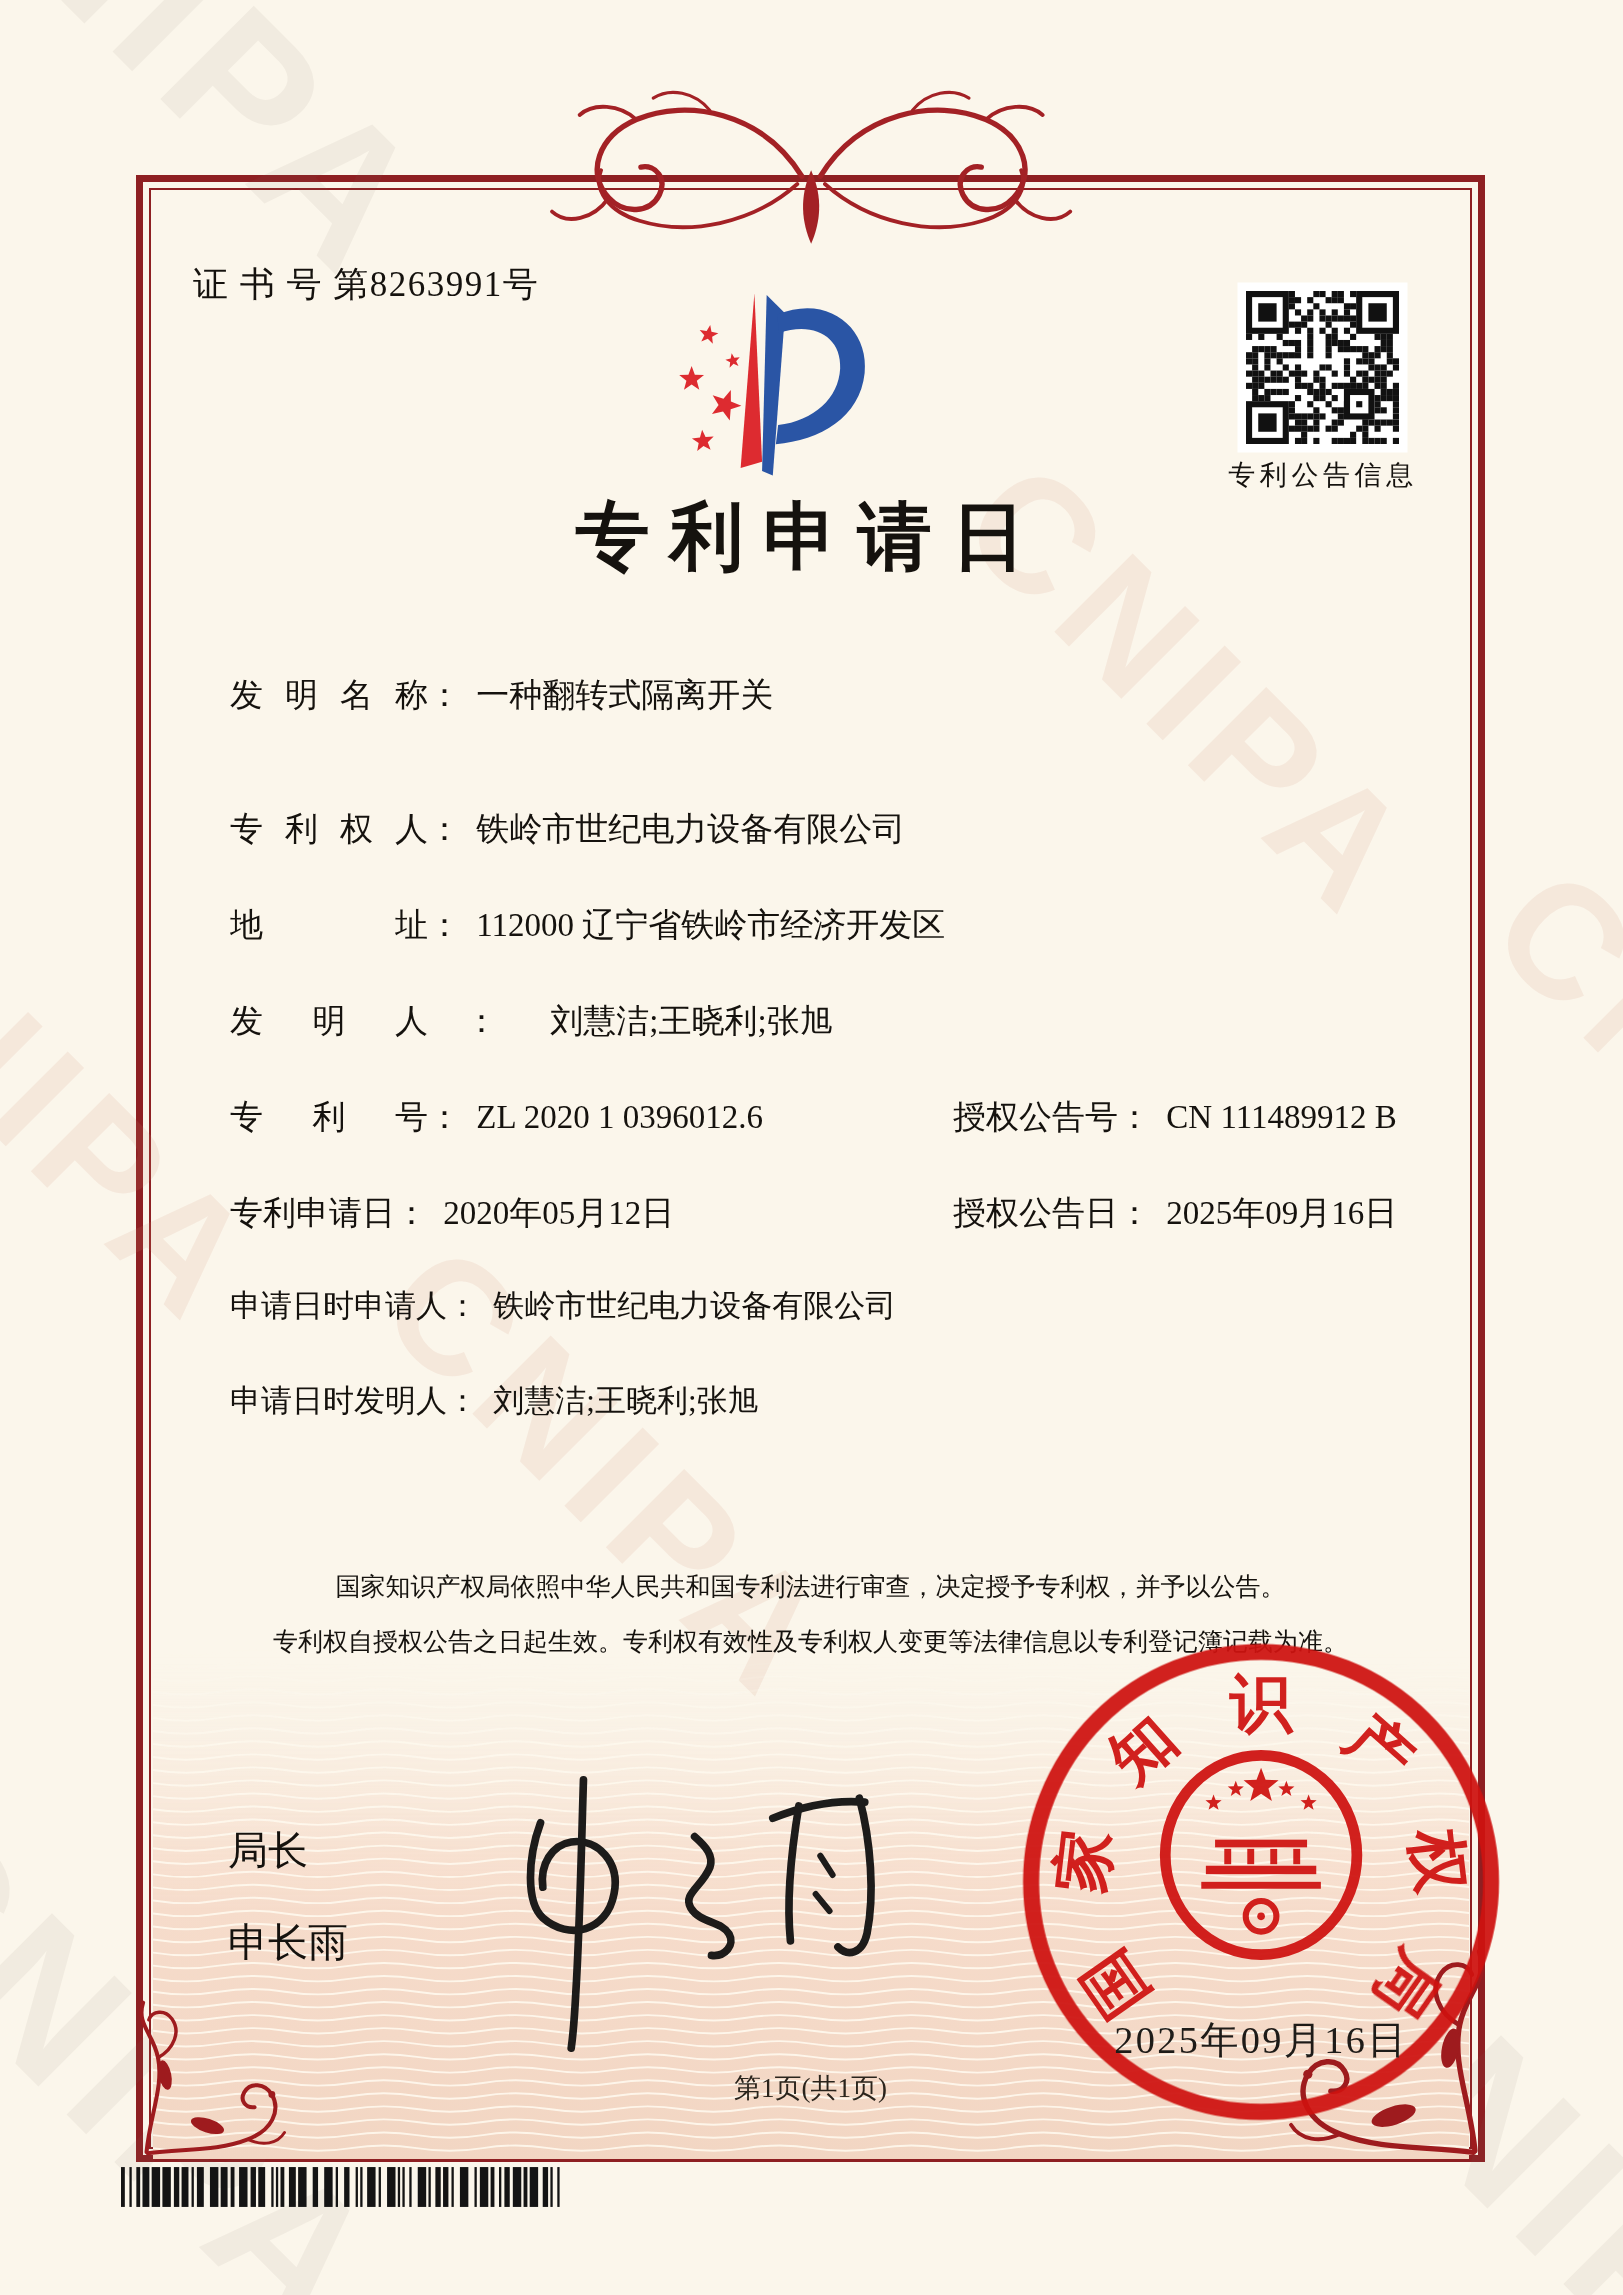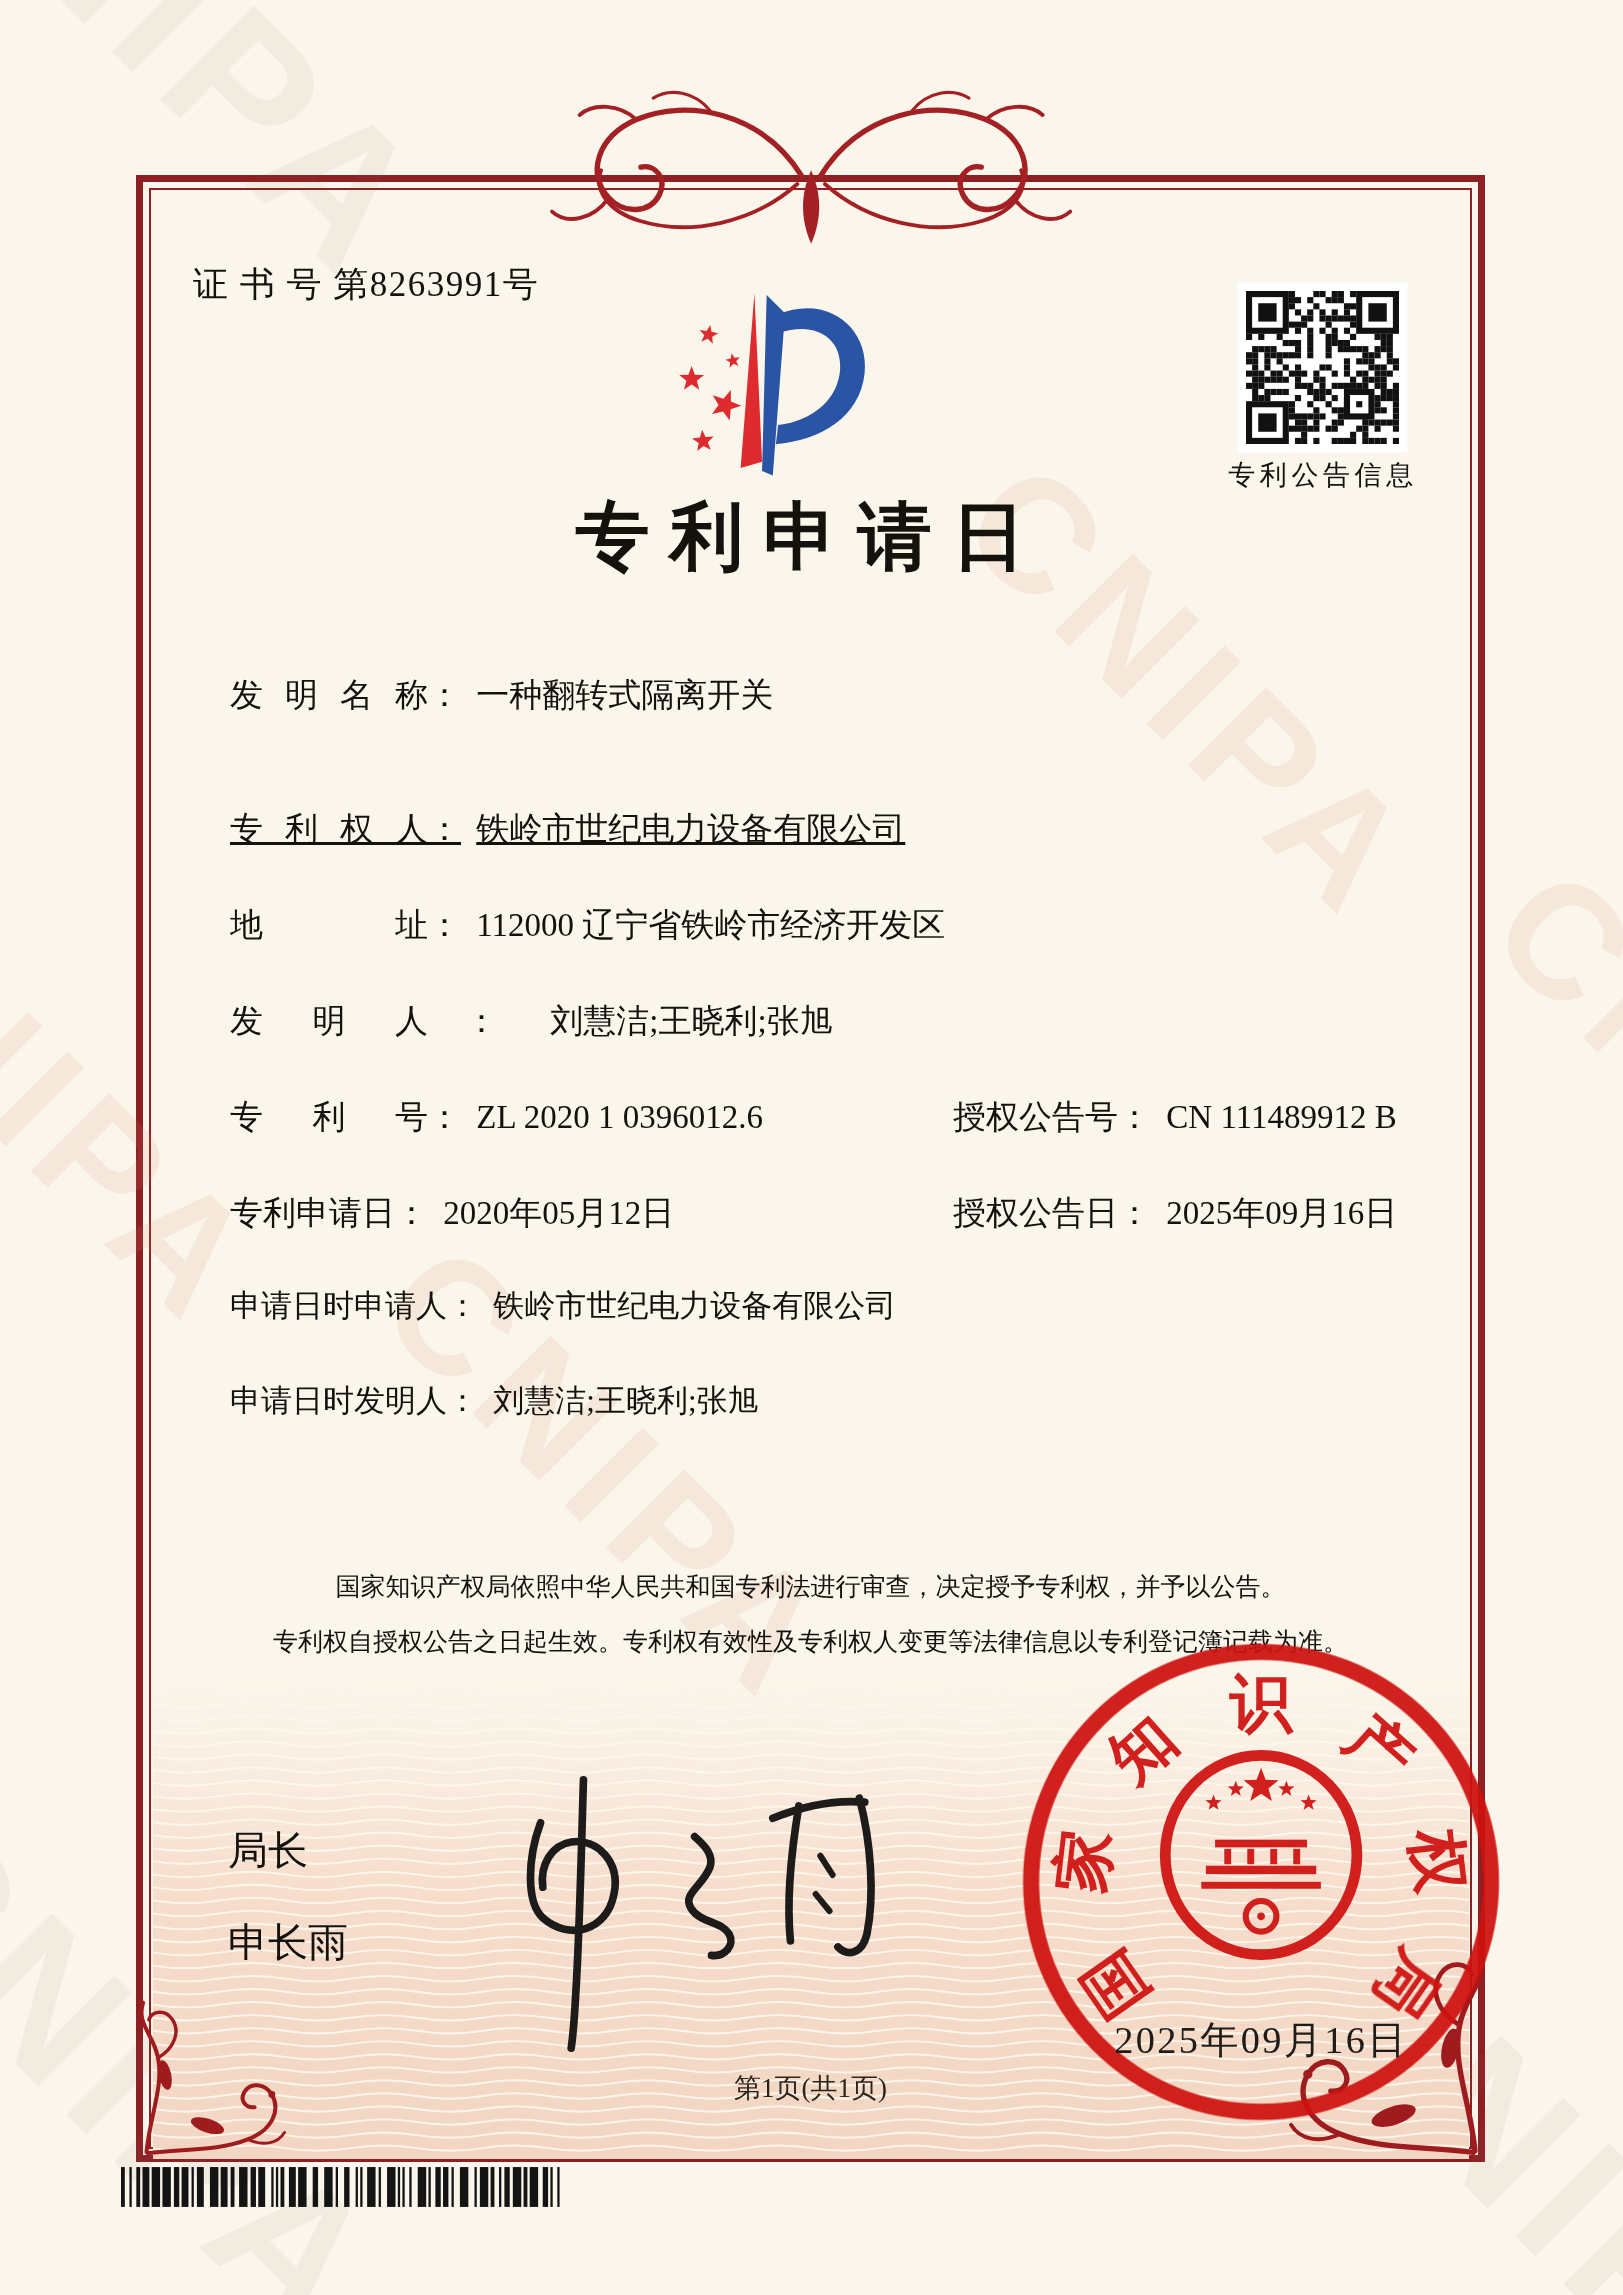--- a/index.html
+++ b/index.html
@@ -381,21 +381,21 @@
     </div>
   <div id="qr-label">专利公告信息</div>
 
   <div id="doc-title">专利申请日</div>
 
   <div class="row" style="left:230px;top:673px;">
     <span class="lbl-j">发明名称</span>
       <span>：</span>
     <span class="val">一种翻转式隔离开关</span>
   </div>
-  <div class="row" style="left:230px;top:807px;text-decoration:underline;">
+  <div class="row" style="left:230px;top:807px;">
     <span class="lbl-j">专利权人</span>
       <span>：</span>
     <span class="val">铁岭市世纪电力设备有限公司</span>
   </div>
   <div class="row" style="left:230px;top:903px;">
     <span class="lbl-j">地址</span>
       <span>：</span>
     <span class="val">112000 辽宁省铁岭市经济开发区</span>
   </div>
   <div class="row" style="left:230px;top:999px;gap:37px;">

